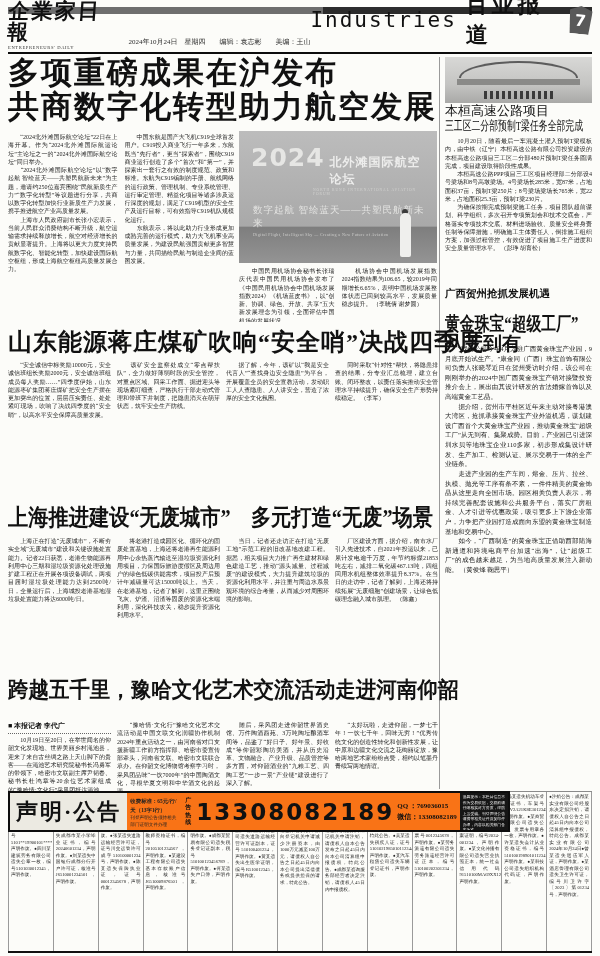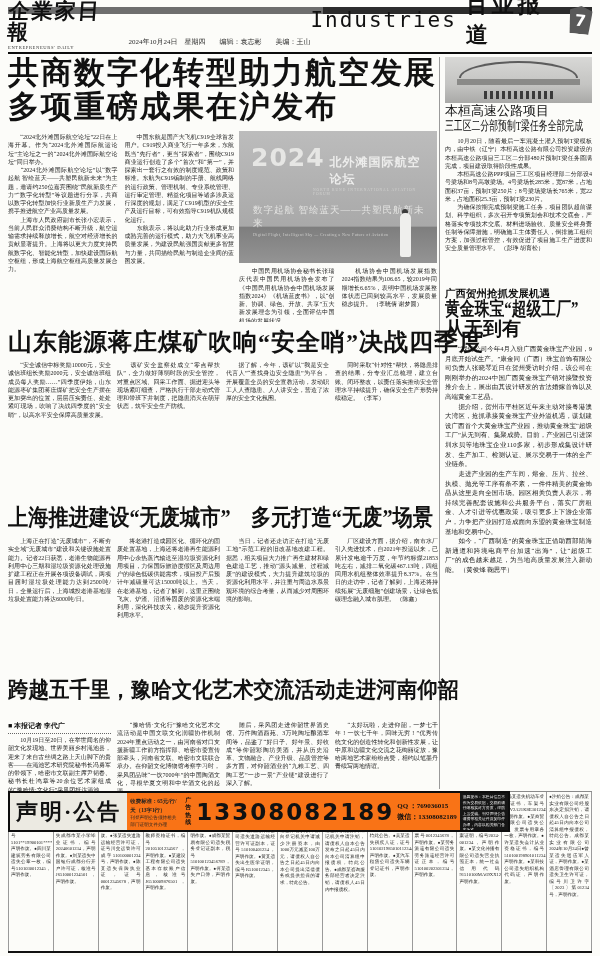--- a/index.html
+++ b/index.html
@@ -45,21 +45,21 @@
   .photo-side{left:445px;top:57px;width:147px;height:46px;overflow:hidden;
     background:linear-gradient(180deg,#d8d8d6 0,#c4c4c2 60%,#a9a9a7 100%);}
   .ps-arc{width:78%;height:15px;margin:4px auto 0;border:2px solid #5c5c5c;border-bottom:none;
           border-radius:50% 50% 0 0/100% 100% 0 0;}
   .ps-banner{width:84%;height:6px;margin:1px auto 0;background:#8a8a88;}
   .ps-people{display:flex;justify-content:center;gap:3px;margin-top:6px;}
   .ps-people span{width:3px;height:8px;background:#3a3a3a;display:block;}
   .s-h{left:445px;top:104px;width:147px;font-size:13px;font-weight:400;line-height:1.15;}
   .s-h .fit{display:block;white-space:nowrap;transform:scaleX(.68);transform-origin:left;}
   .g-kicker{left:445px;top:287px;width:147px;font-size:10.5px;font-weight:bold;}
-  .g-h{left:445px;top:299px;width:147px;font-size:19px;font-weight:900;line-height:1.05;}
+  .g-h{left:445px;top:314px;width:147px;font-size:19px;font-weight:900;line-height:1.05;}
   .g-h .fit{display:block;white-space:nowrap;transform:scaleX(.78);transform-origin:left;}
   .reporter{font-size:7px;font-weight:bold;border-bottom:1px dotted #666;padding-bottom:2px;margin-bottom:2px;}
   
   .banner{left:8px;top:791px;width:498px;height:37px;background:#f97316;border:2px solid #0d0d0d;
           display:flex;align-items:stretch;z-index:3;}
   .bn-title{background:#eceae2;font-size:22px;font-weight:900;letter-spacing:2px;
             display:flex;align-items:center;padding:0 6px;white-space:nowrap;}
   .bn-rate{width:66px;font-size:4.6px;line-height:1.5;padding:4px 3px;color:#222;}
   .bn-rate b{font-size:5.4px;}
   .bn-hot{display:flex;flex-direction:column;justify-content:center;font-size:6px;font-weight:bold;line-height:1.2;padding:0 2px;}
@@ -92,22 +92,22 @@
     <div class="dateline">2024年10月24日　星期四　　编辑：袁志彬　　美编：王山</div>
     <div class="hdr-right">
       <div class="sec-en">Industries</div>
       <div class="sec-cn">百业报道</div>
       <div class="badge">7</div>
     </div>
   </div>
   <div class="abs headrule"></div>
 
   <div class="abs hl-main">
+    <div>多项重磅成果在沪发布</div>
     <div>共商数字化转型助力航空发展</div>
-    <div>多项重磅成果在沪发布</div>
   </div>
 
   <div class="abs cols" style="left:8px;top:133px;width:226px;height:188px;">
     <div class="col bt">　　“2024北外滩国际航空论坛”22日在上海开幕。作为“2024北外滩国际航运论坛”主论坛之一的“2024北外滩国际航空论坛”同日举办。
 　　“2024北外滩国际航空论坛”以“数字起航 智绘蓝天——共塑民航新未来”为主题，邀请约250位嘉宾围绕“民航新质生产力”“数字化转型”等议题进行分享，共商以数字化转型加快行业新质生产力发展，携手推进航空产业高质量发展。
 　　上海市人民政府副市长张小宏表示，当前人民群众消费结构不断升级，航空运输需求持续释放增长，航空对经济增长的贡献显著提升。上海将以更大力度支持民航数字化、智能化转型，加快建设国际航空枢纽，形成上海航空枢纽高质量发展合力。</div>
     <div class="col bt">　　中国东航是国产大飞机C919全球首发用户。C919投入商业飞行一年多来，东航既当“先行者”，更当“探索者”，围绕C919商业运行创造了多个“首次”和“第一”，并探索出一套行之有效的制度规范、政策和标准。东航为C919编制的手册、航线网络的运行政策、管理机制、专业系统管理、运行审定管理、精益化项目等诸多涉及运行深度的规划，满足了C919机型的安全生产及运行目标，可有效指导C919机队规模化运行。
 　　东航表示，将以此助力行业形成更加成熟完善的运行模式，助力大飞机事业高质量发展，为建设民航强国贡献更多智慧与力量，共同描绘民航与制造企业间的蓝图发展。</div>
   </div>
 

